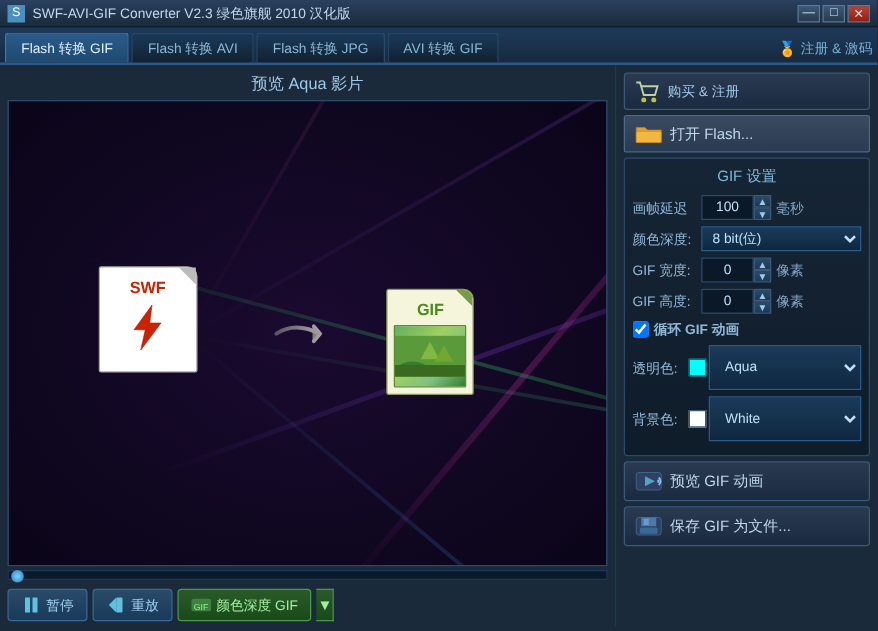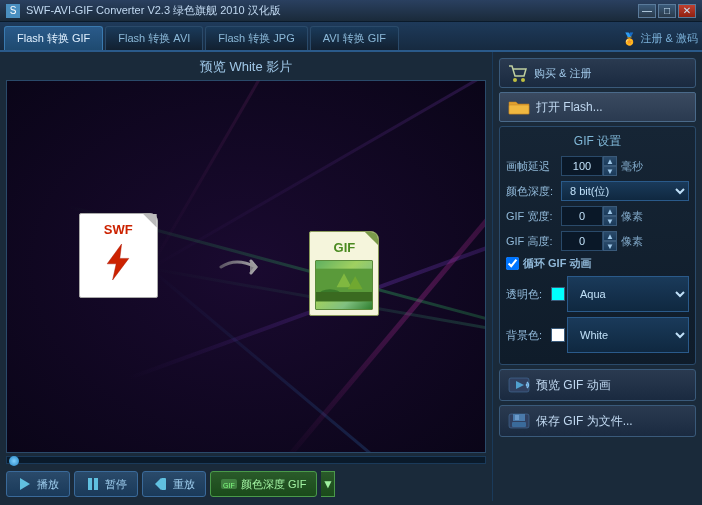--- a/index.html
+++ b/index.html
@@ -462,21 +462,21 @@
   <div class="tab">AVI 转换 GIF</div>
   <div class="tab-right">
     <span style="color:#f0c060; font-size:12px; margin-right:3px;">🏅</span>
     <span>注册 &amp; 激码</span>
   </div>
 </div>
 
 <div id="main">
 
   <div id="preview-panel">
-    <div id="preview-title">预览 White 影片</div>
+    <div id="preview-title">预览 Aqua 影片</div>
 
     <div id="preview-area">
 
       <div class="ray ray1"></div>
       <div class="ray ray2"></div>
       <div class="ray ray3"></div>
       <div class="ray ray4"></div>
 
       <div style="position:absolute;top:40%;left:20%;width:180%;height:4px;background:linear-gradient(to right,transparent,#6030a0 30%,transparent);transform:rotate(-20deg);opacity:0.4;"></div>
       <div style="position:absolute;top:60%;left:10%;width:160%;height:3px;background:linear-gradient(to right,transparent,#30c060 40%,transparent);transform:rotate(15deg);opacity:0.35;"></div>
@@ -525,28 +525,20 @@
 
     <div id="progress-bar">
       <div id="progress-fill"></div>
       <div class="progress-dot"></div>
     </div>
 
     <div id="controls">
       <button class="ctrl-btn">
         <div class="btn-icon">
           <svg width="14" height="14" viewBox="0 0 14 14">
-              <polygon points="2,1 12,7 2,13" fill="#60c0e0"></polygon>
-            </svg>
-        </div>
-        <span>播放</span>
-      </button>
-      <button class="ctrl-btn">
-        <div class="btn-icon">
-          <svg width="14" height="14" viewBox="0 0 14 14">
               <rect x="2" y="1" width="4" height="12" fill="#60c0e0"></rect>
               <rect x="8" y="1" width="4" height="12" fill="#60c0e0"></rect>
             </svg>
         </div>
         <span>暂停</span>
       </button>
       <button class="ctrl-btn">
         <div class="btn-icon">
           <svg width="14" height="14" viewBox="0 0 14 14">
               <polygon points="7,1 1,7 7,13" fill="#60c0e0"></polygon>

